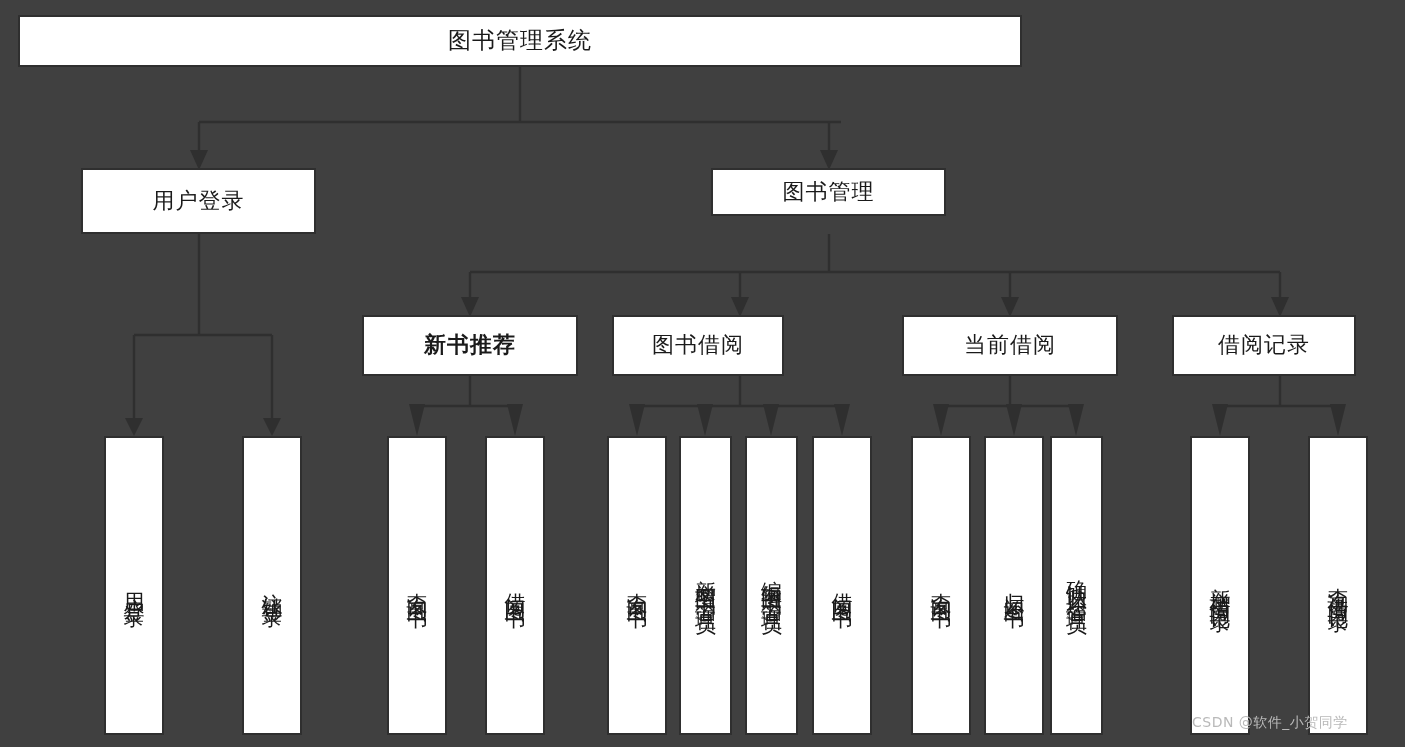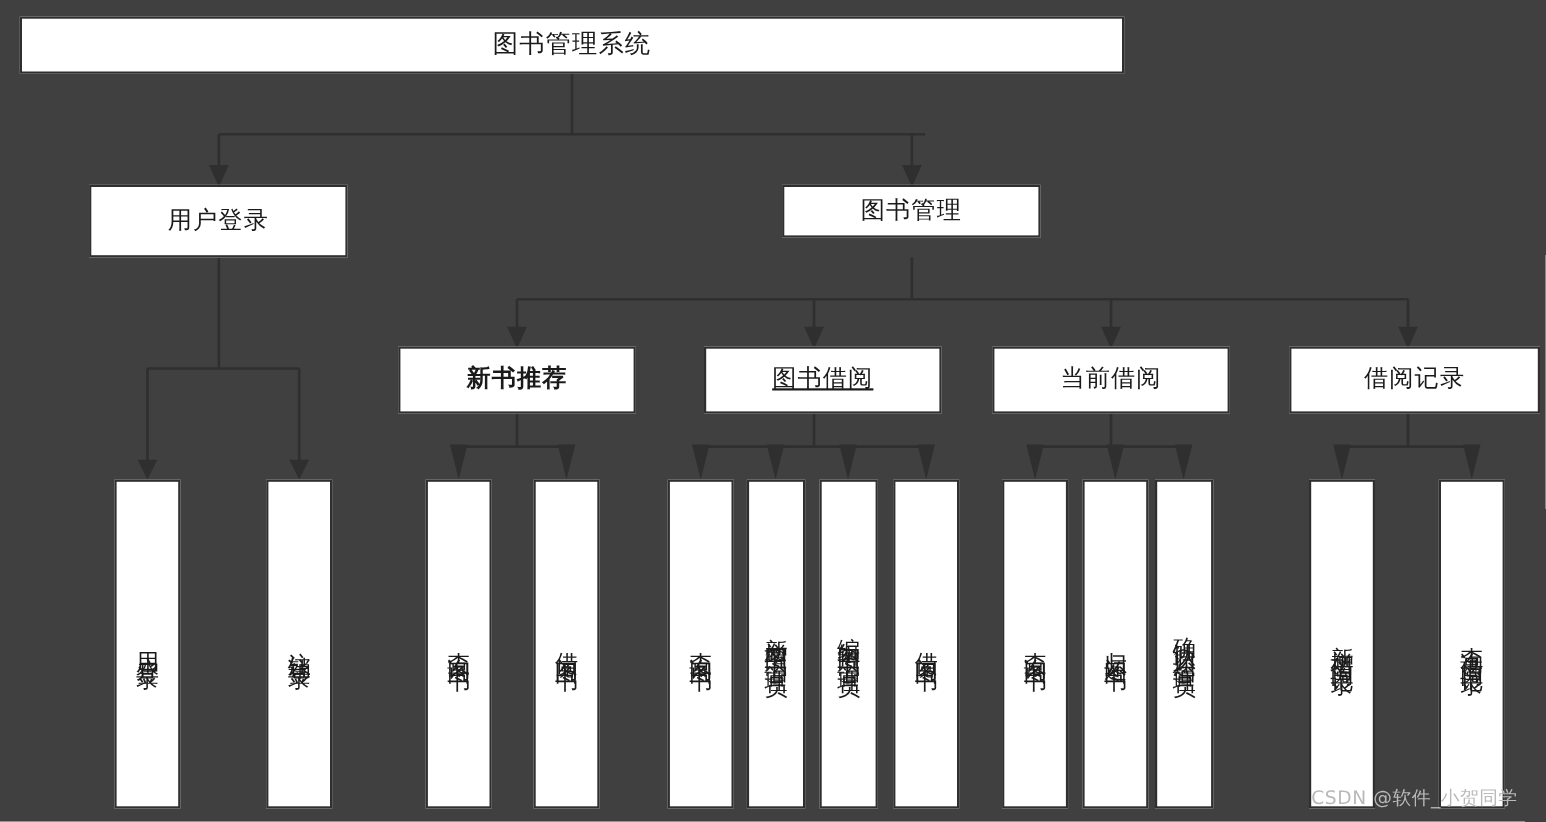--- a/index.html
+++ b/index.html
@@ -54,21 +54,21 @@
     white-space: nowrap;
   }
   .node.vert .vlabel {
     writing-mode: vertical-rl;
     text-orientation: upright;
   }
   .watermark {
     position: absolute;
     left: 1192px;
     top: 714px;
-    font-size: 17px;
+    font-size: 14px;
     color: #b9b9b9;
     letter-spacing: 0.5px;
     white-space: nowrap;
     font-family: "DejaVu Sans", "Liberation Sans", sans-serif;
   }
 </style>
 </head>
 <body>
 
 <div id="canvas">
@@ -146,27 +146,27 @@
   <div class="node horiz" style="left:81px;top:168px;width:235px;height:66px;">
     <span>用户登录</span>
   </div>
   <div class="node horiz" style="left:711px;top:168px;width:235px;height:48px;">
     <span>图书管理</span>
   </div>
 
   <div class="node horiz" style="left:362px;top:315px;width:216px;height:61px;font-weight:bold;">
     <span>新书推荐</span>
   </div>
-  <div class="node horiz" style="left:640px;top:315px;width:216px;height:61px;text-decoration:underline;">
+  <div class="node horiz" style="left:612px;top:315px;width:172px;height:61px;">
     <span>图书借阅</span>
   </div>
   <div class="node horiz" style="left:902px;top:315px;width:216px;height:61px;">
     <span>当前借阅</span>
   </div>
-  <div class="node horiz" style="left:1172px;top:315px;width:228px;height:61px;">
+  <div class="node horiz" style="left:1172px;top:315px;width:184px;height:61px;">
     <span>借阅记录</span>
   </div>
 
   <div class="node vert" style="left:104px;top:436px;width:60px;height:299px;">
     <span class="vlabel">用户登录</span>
   </div>
   <div class="node vert" style="left:242px;top:436px;width:60px;height:299px;">
     <span class="vlabel">注销登录</span>
   </div>
   <div class="node vert" style="left:387px;top:436px;width:60px;height:299px;">

